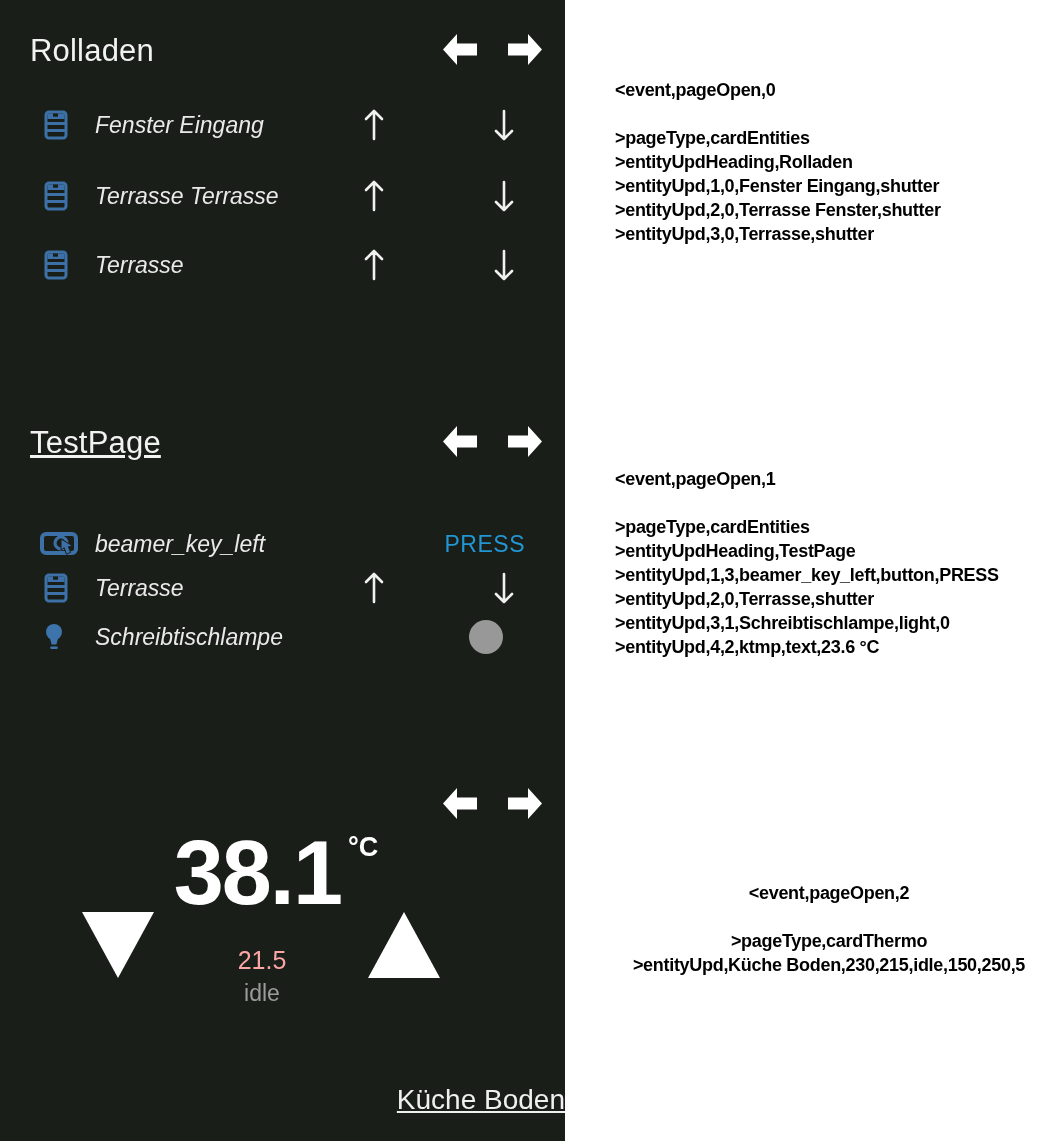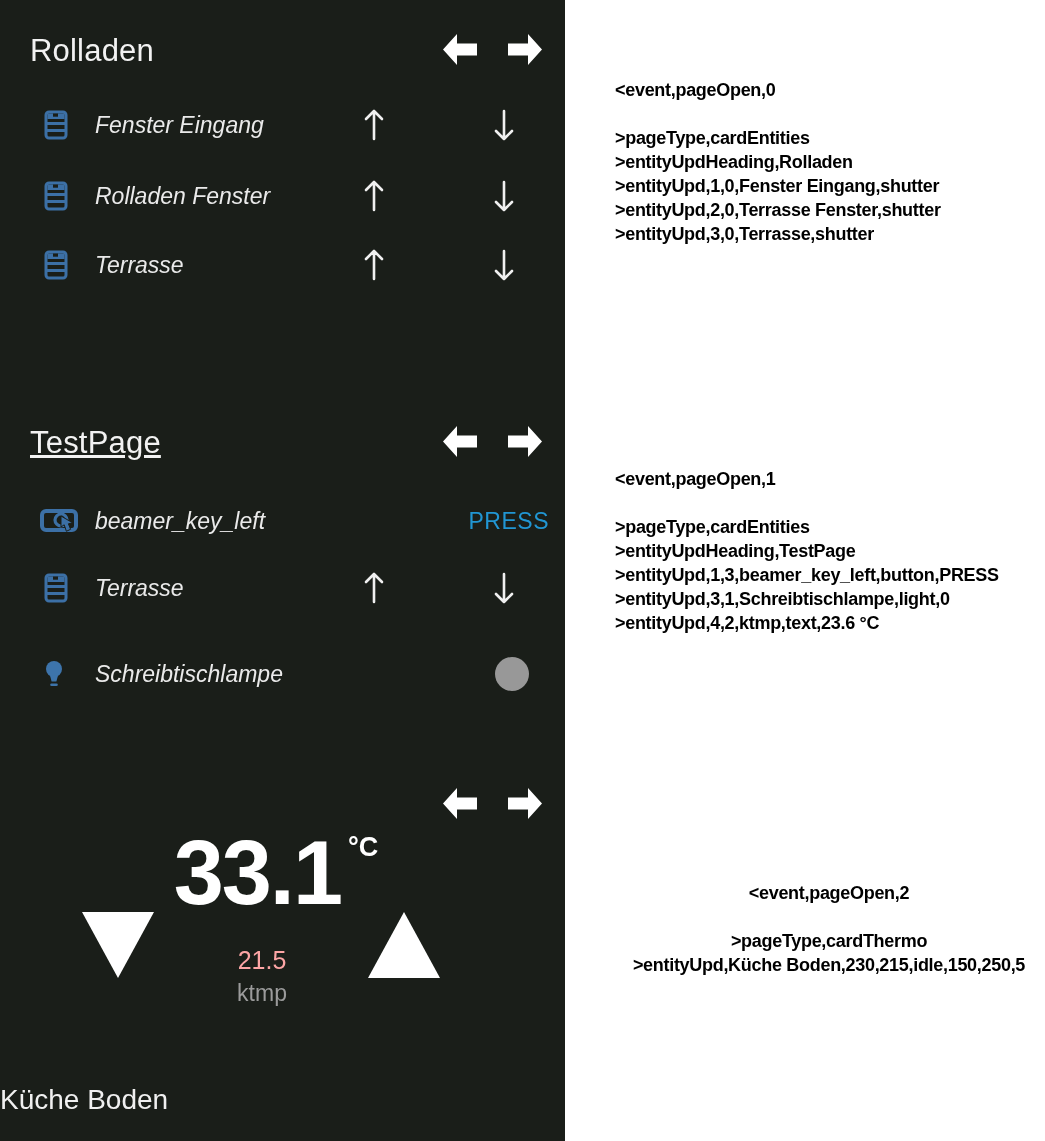--- a/index.html
+++ b/index.html
@@ -53,21 +53,21 @@
     position:absolute; top:828px; left:0; width:552px; text-align:center;
     color:#ffffff; white-space:nowrap;
   }
   .temp-big { font-size:90px; font-weight:bold; letter-spacing:-2px; line-height:1; }
   .temp-unit { font-size:27px; font-weight:bold; position:relative; top:-48px; margin-left:7px; }
   .tri { position:absolute; width:0; height:0; }
   .tri-down { left:82px;  top:912px; border-left:36px solid transparent; border-right:36px solid transparent; border-top:66px solid #ffffff; }
   .tri-up   { left:368px; top:912px; border-left:36px solid transparent; border-right:36px solid transparent; border-bottom:66px solid #ffffff; }
   .thermo-target { position:absolute; top:946px; left:0; width:524px; text-align:center; font-size:25px; color:#fca5a5; }
   .thermo-state  { position:absolute; top:980px; left:0; width:524px; text-align:center; font-size:23px; color:#9b9b9b; }
-  .thermo-name   { position:absolute; top:1084px; left:0; width:565px; text-align:left; font-size:28px; color:#f0f0f0; }
+  .thermo-name   { position:absolute; top:1084px; left:0; width:565px; text-align:right; font-size:28px; color:#f0f0f0;text-decoration:underline; }
 
   
   .log-block {
     position:absolute; left:615px; width:428px;
     font-weight:bold; font-size:18px; line-height:24px;
     color:#000000; letter-spacing:-0.3px; white-space:nowrap;
   }
   .log-event { margin-bottom:24px; }
   .log-line { }
   #log-0 { top:78px; }
@@ -148,21 +148,21 @@
         <svg width="26" height="36" viewBox="0 0 26 36">
             <use href="#arrow-down-thin"></use>
           </svg></span>
     </div>
 
     <div class="row" style="top:168px;">
       <span class="e-icon">
         <svg width="24" height="30" viewBox="0 0 24 30">
             <use href="#icon-shutter"></use>
           </svg></span>
-      <span class="e-label">Rolladen Fenster</span>
+      <span class="e-label">Terrasse Terrasse</span>
       <span class="ctl ctl-up">
         <svg width="26" height="36" viewBox="0 0 26 36">
             <use href="#arrow-up-thin"></use>
           </svg></span>
       <span class="ctl ctl-stop">
         <span class="stop-square"></span></span>
       <span class="ctl ctl-down">
         <svg width="26" height="36" viewBox="0 0 26 36">
             <use href="#arrow-down-thin"></use>
           </svg></span>
@@ -193,21 +193,21 @@
             <use href="#arrow-left-solid"></use>
           </svg>
       </span>
       <span>
         <svg width="36" height="34" viewBox="0 0 36 34">
             <use href="#arrow-right-solid"></use>
           </svg>
       </span>
     </div>
 
-    <div class="row" style="top:493px;padding-left:24px;">
+    <div class="row" style="top:516px;">
       <span class="e-icon wide">
         <svg width="38" height="34" viewBox="0 0 38 34">
             <use href="#icon-tap-button"></use>
           </svg></span>
       <span class="e-label">beamer_key_left</span>
       <span class="e-value press">PRESS</span>
     </div>
 
     <div class="row" style="top:560px;">
       <span class="e-icon">
@@ -220,21 +220,21 @@
             <use href="#arrow-up-thin"></use>
           </svg></span>
       <span class="ctl ctl-stop">
         <span class="stop-square"></span></span>
       <span class="ctl ctl-down">
         <svg width="26" height="36" viewBox="0 0 26 36">
             <use href="#arrow-down-thin"></use>
           </svg></span>
     </div>
 
-    <div class="row" style="top:646px;padding-left:26px;">
+    <div class="row" style="top:609px;">
       <span class="e-icon">
         <svg width="20" height="30" viewBox="0 0 20 30">
             <use href="#icon-bulb"></use>
           </svg></span>
       <span class="e-label">Schreibtischlampe</span>
       <span class="toggle">
         <span class="toggle-track"></span>
         <span class="toggle-knob"></span>
       </span>
     </div>
@@ -247,45 +247,46 @@
           </svg>
       </span>
       <span>
         <svg width="36" height="34" viewBox="0 0 36 34">
             <use href="#arrow-right-solid"></use>
           </svg>
       </span>
     </div>
 
     <div class="thermo-temp">
-      <span class="temp-big">33.1</span><span class="temp-unit">°C</span>
+      <span class="temp-big">38.1</span><span class="temp-unit">°C</span>
     </div>
 
     <div class="tri tri-down"></div>
     <div class="tri tri-up"></div>
 
     <div class="thermo-target">21.5</div>
-    <div class="thermo-state">ktmp</div>
+    <div class="thermo-state">idle</div>
     <div class="thermo-name">Küche Boden</div>
   </div>
 
   <div class="log-block" id="log-0">
     <div class="log-event">&lt;event,pageOpen,0</div>
     <div class="log-line">&gt;pageType,cardEntities</div>
     <div class="log-line">&gt;entityUpdHeading,Rolladen</div>
     <div class="log-line">&gt;entityUpd,1,0,Fenster Eingang,shutter</div>
     <div class="log-line">&gt;entityUpd,2,0,Terrasse Fenster,shutter</div>
     <div class="log-line">&gt;entityUpd,3,0,Terrasse,shutter</div>
   </div>
 
   <div class="log-block" id="log-1">
     <div class="log-event">&lt;event,pageOpen,1</div>
     <div class="log-line">&gt;pageType,cardEntities</div>
     <div class="log-line">&gt;entityUpdHeading,TestPage</div>
     <div class="log-line">&gt;entityUpd,1,3,beamer_key_left,button,PRESS</div>
+    <div class="log-line">&gt;entityUpd,2,0,Terrasse,shutter</div>
     <div class="log-line">&gt;entityUpd,3,1,Schreibtischlampe,light,0</div>
     <div class="log-line">&gt;entityUpd,4,2,ktmp,text,23.6 °C</div>
   </div>
 
   <div class="log-block" id="log-2">
     <div class="log-event">&lt;event,pageOpen,2</div>
     <div class="log-line">&gt;pageType,cardThermo</div>
     <div class="log-line">&gt;entityUpd,Küche Boden,230,215,idle,150,250,5</div>
   </div>
 

